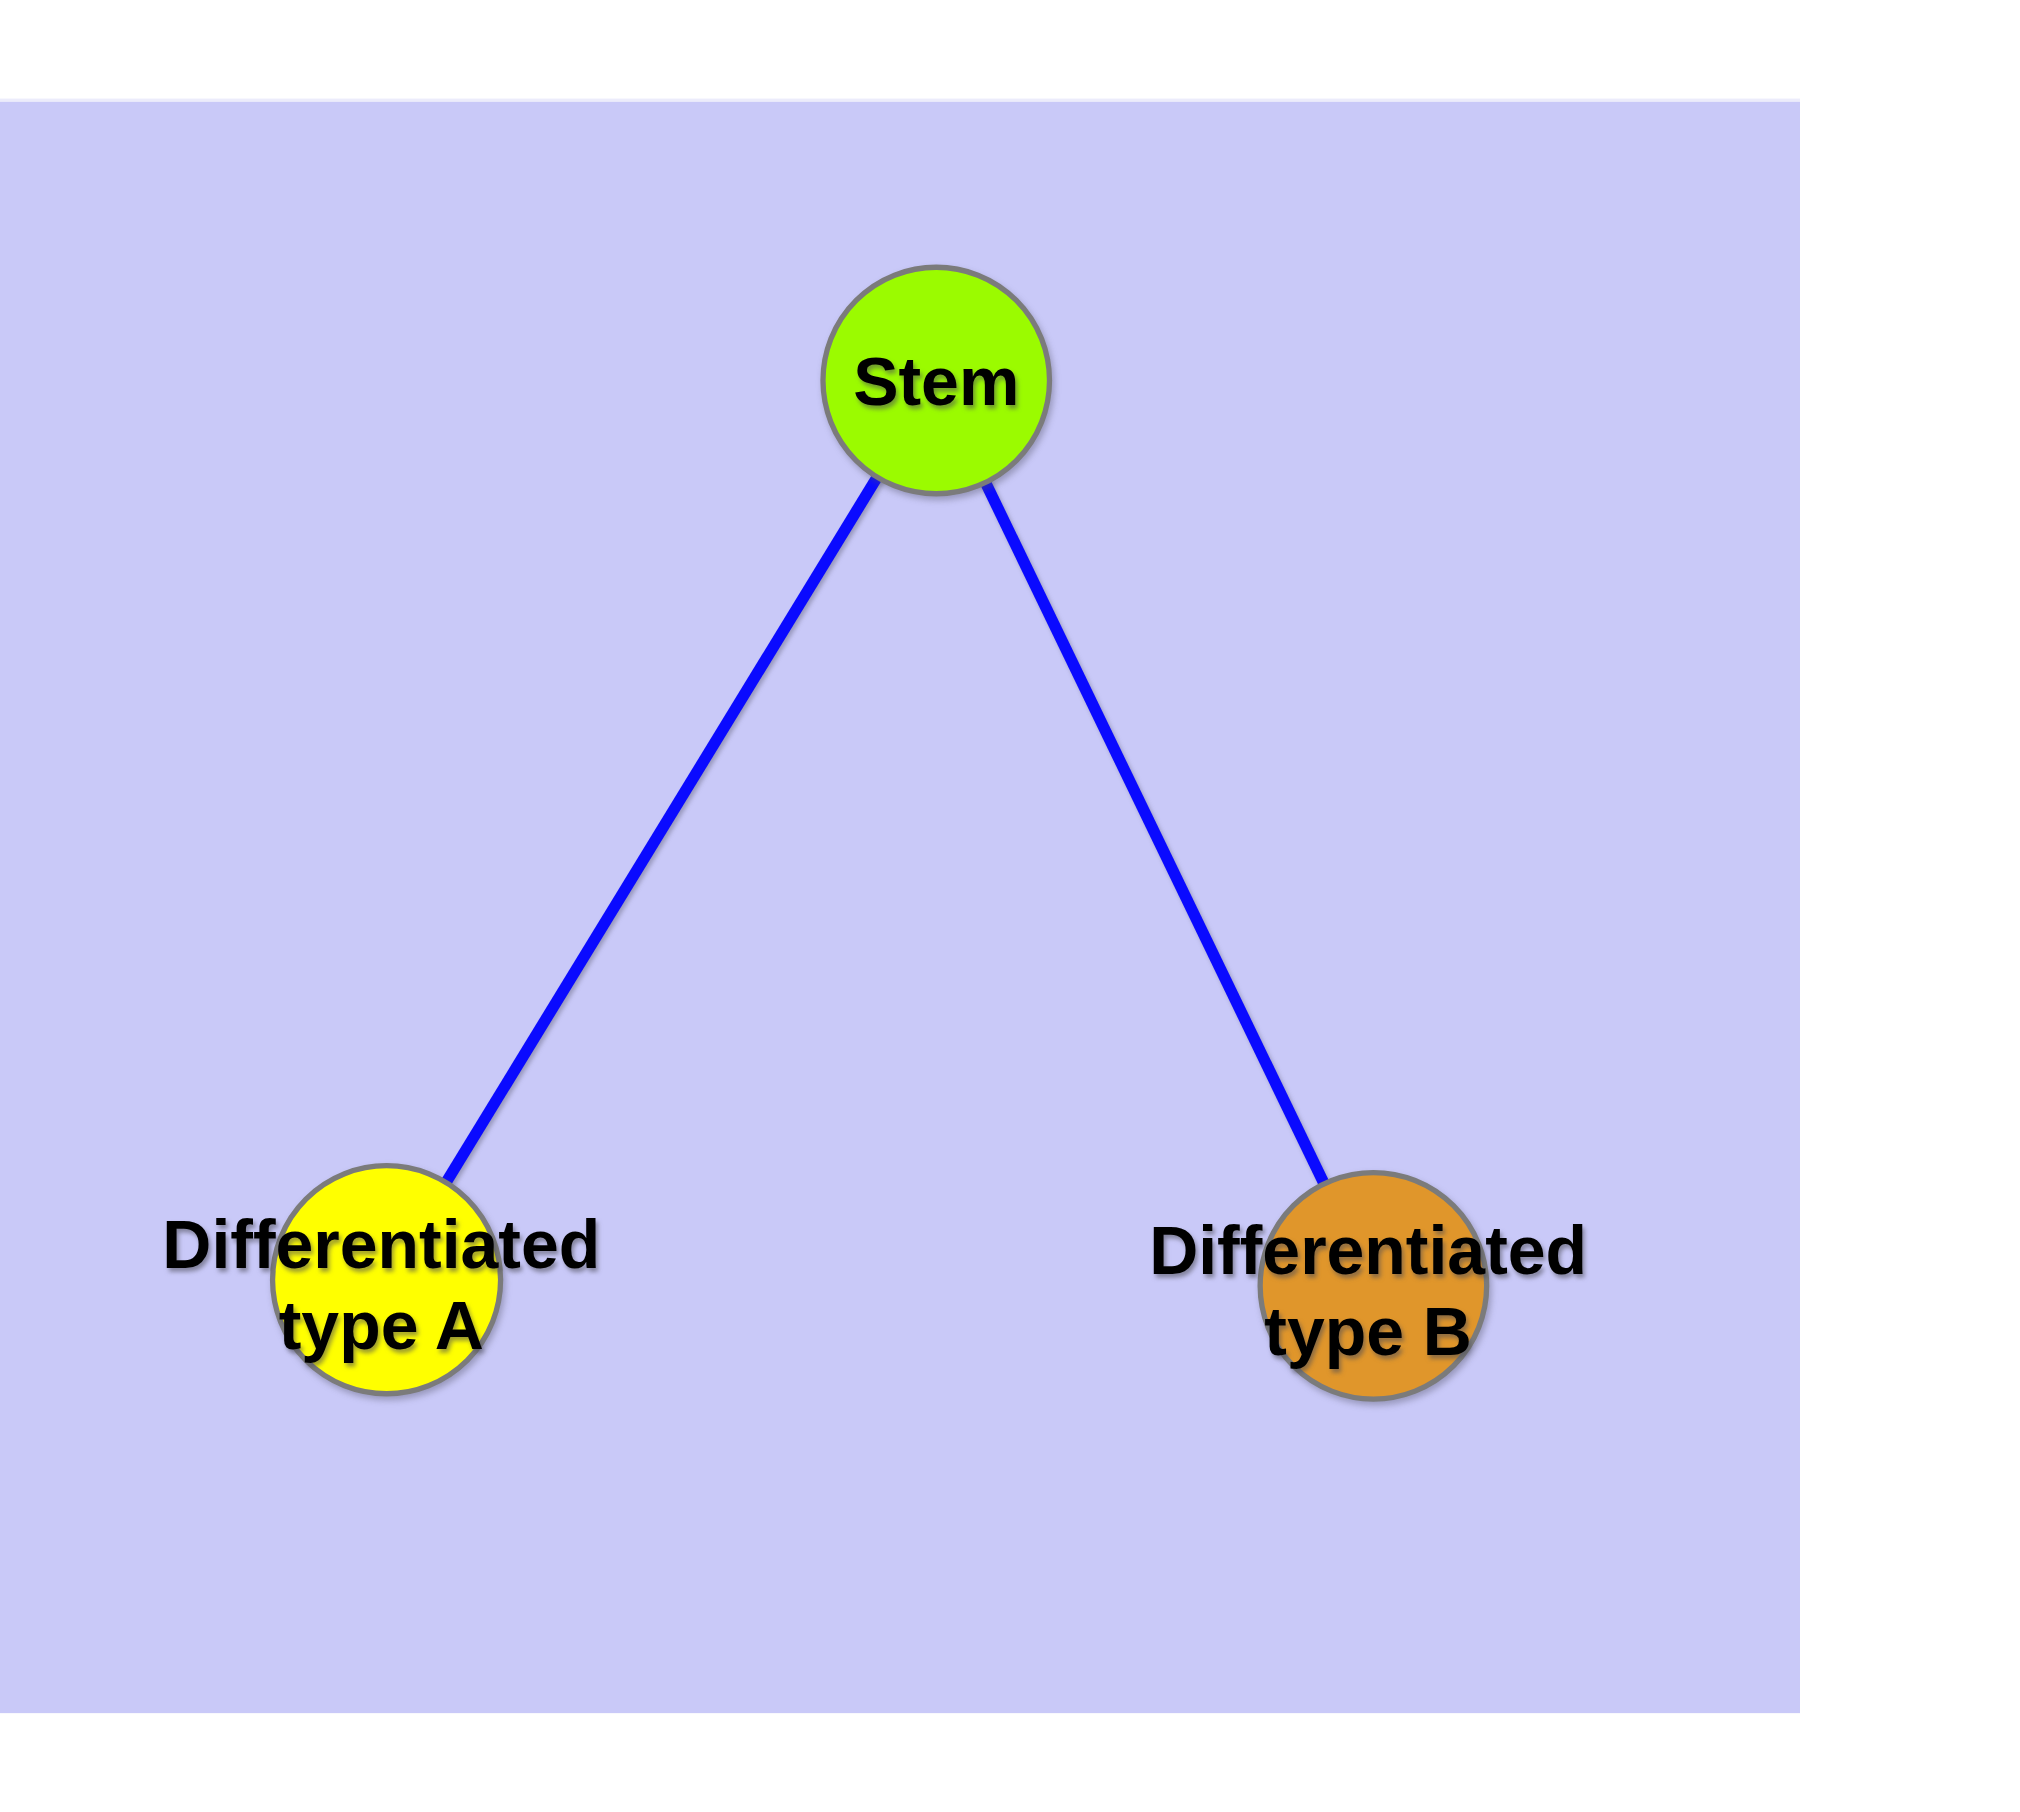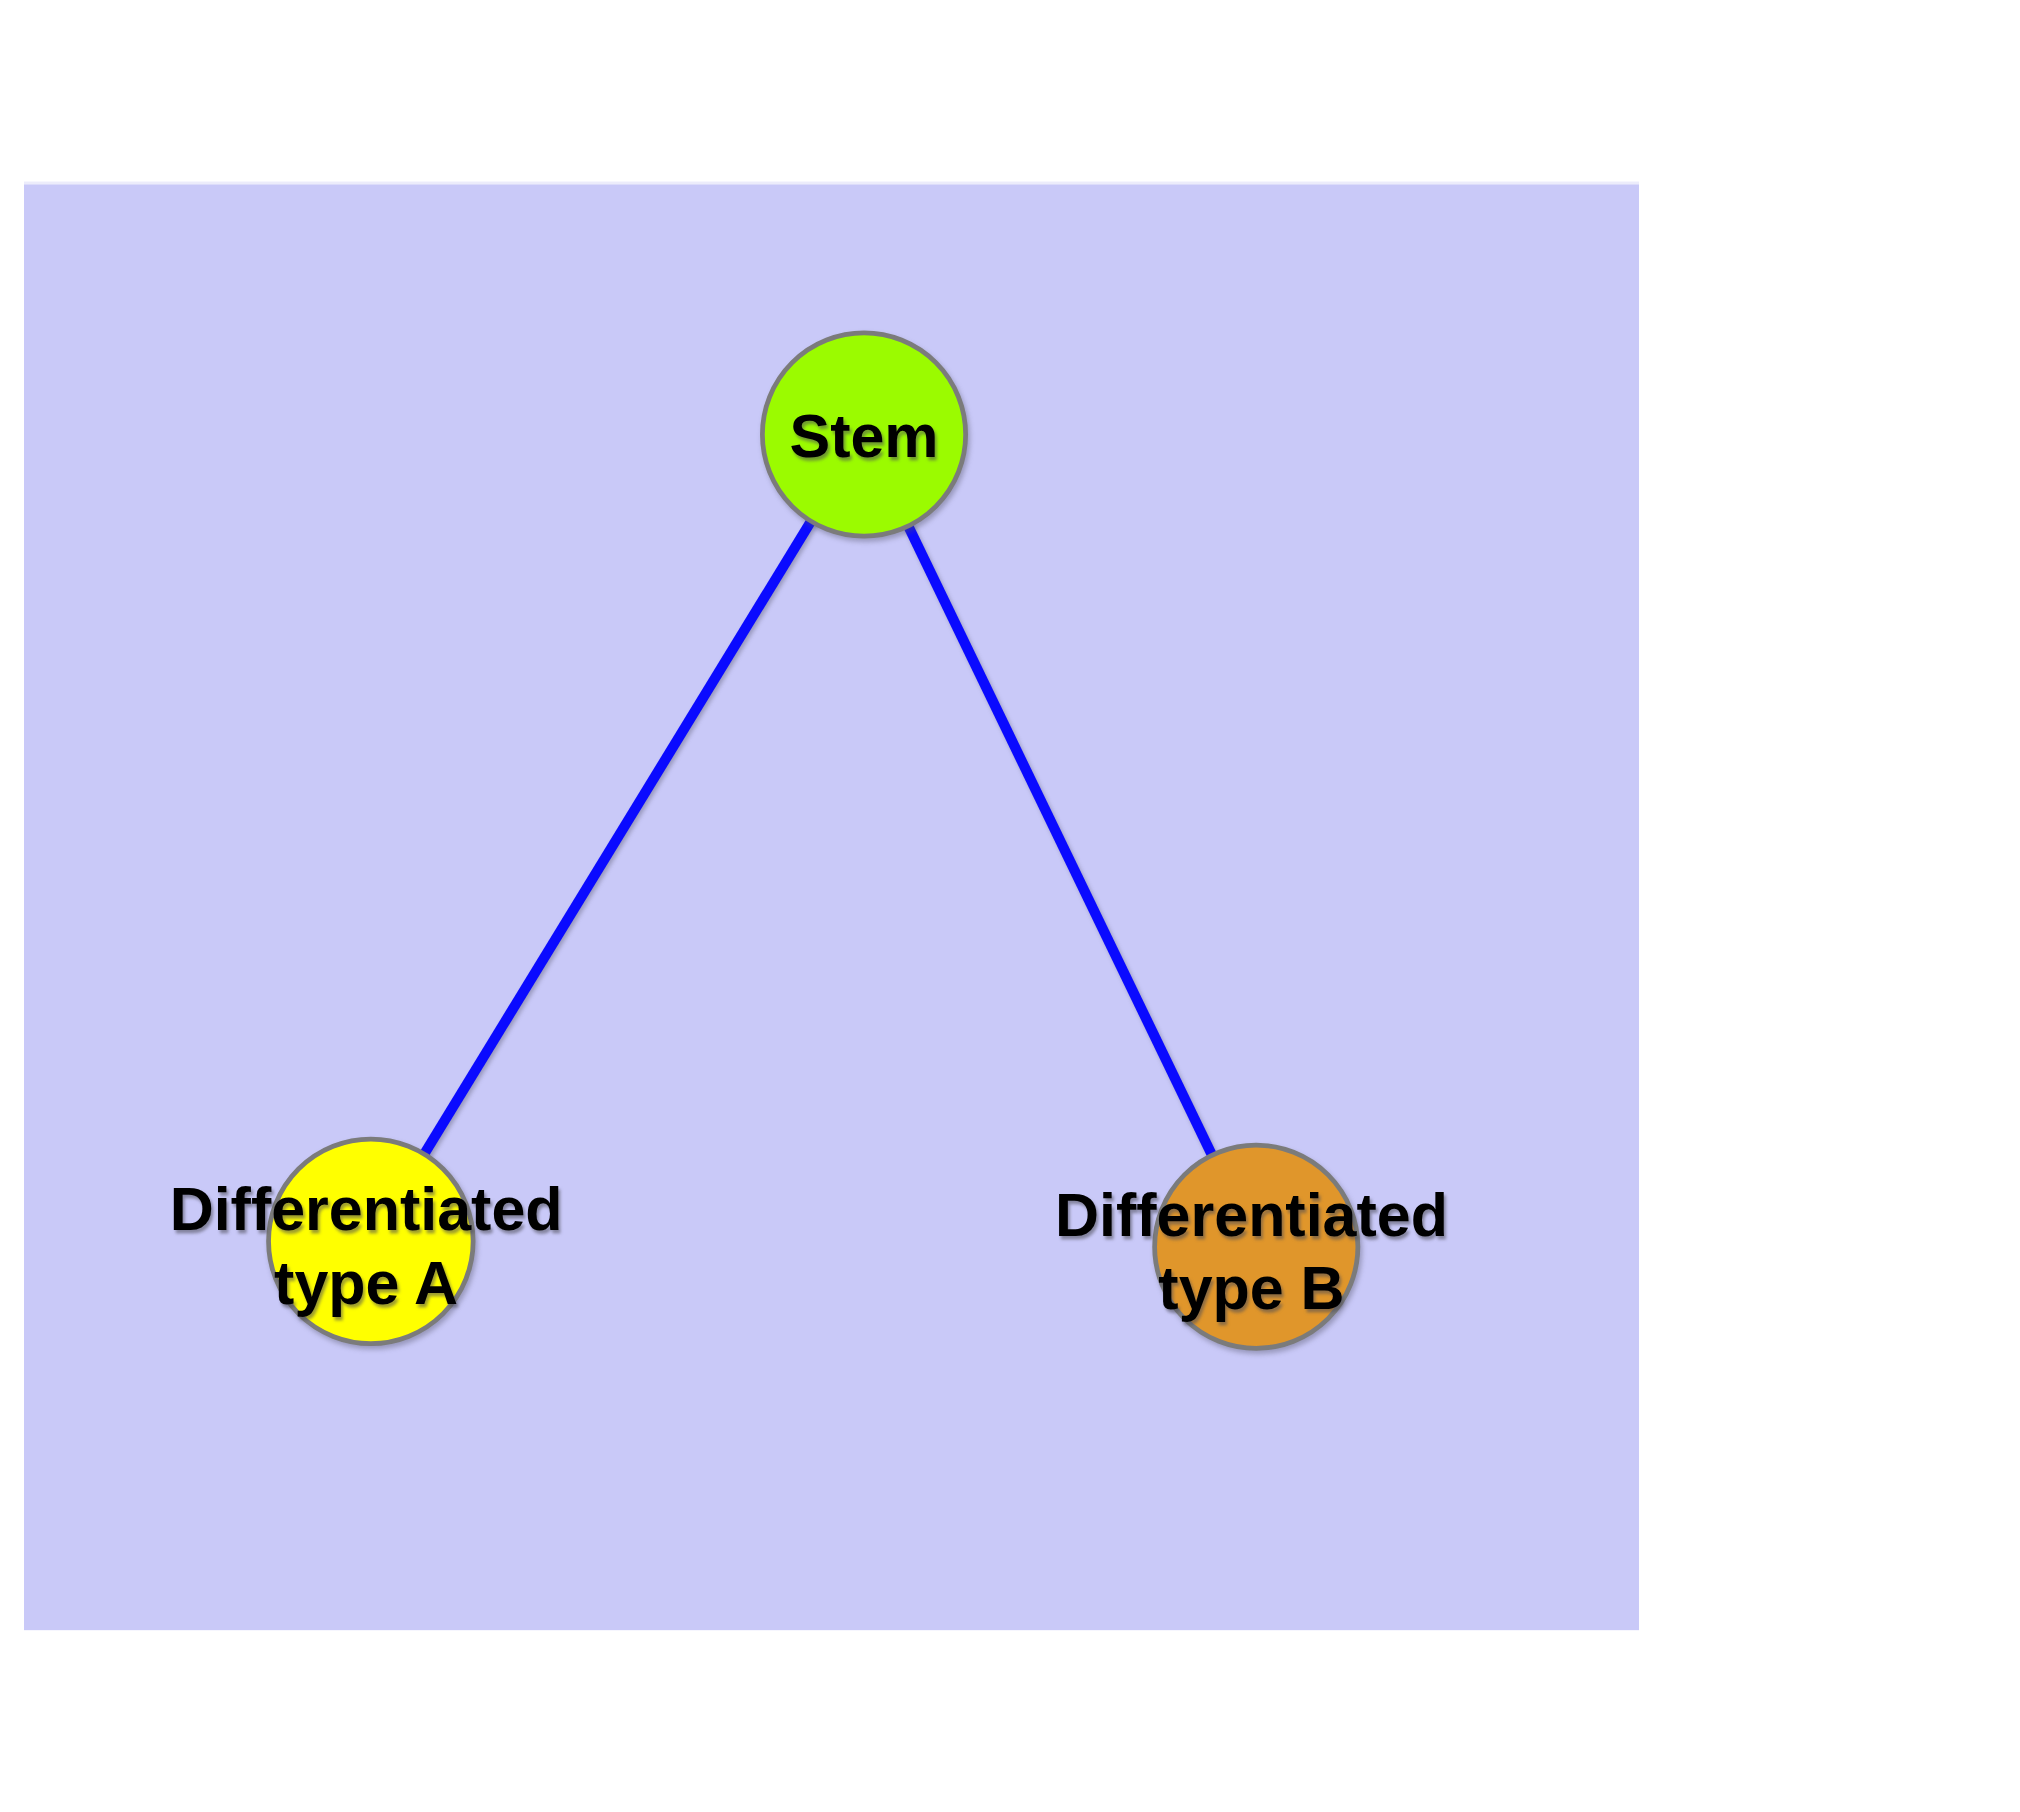--- a/index.html
+++ b/index.html
@@ -4,23 +4,22 @@
 <style>
   html, body {
     margin: 0;
     padding: 0;
     background: #ffffff;
     overflow: hidden;
     font-family: "Liberation Sans", sans-serif;
   }
   .canvas {
     position: relative;
-    width: 1615px;
+    width: 1800px;
     height: 1812px;
-    padding-left: 24px;
   }
   .canvas svg {
     display: block;
     width: 100%;
     height: 100%;
   }
   .edge {
     stroke-width: 15px;
     stroke-linecap: butt;
     filter: drop-shadow(3px 4px 3px rgba(80, 80, 100, 0.40));

